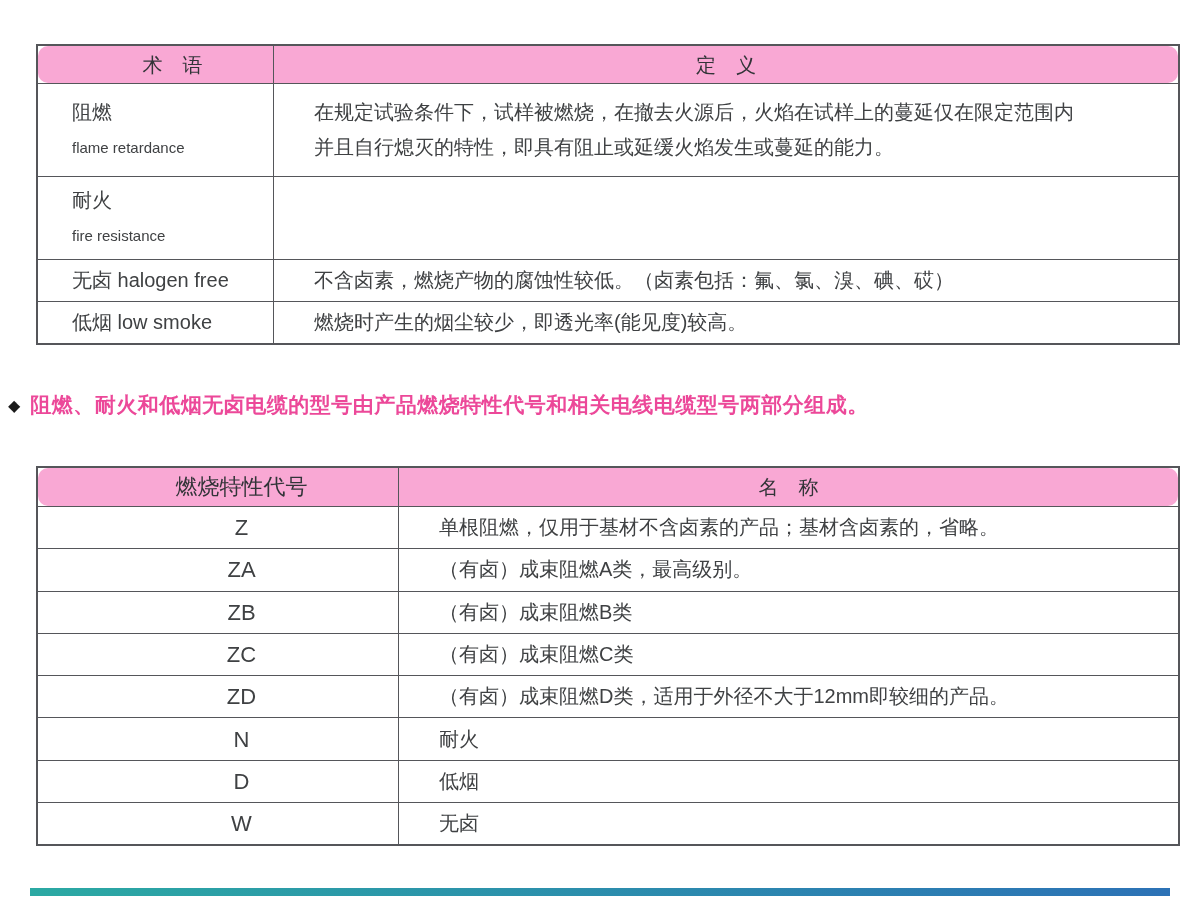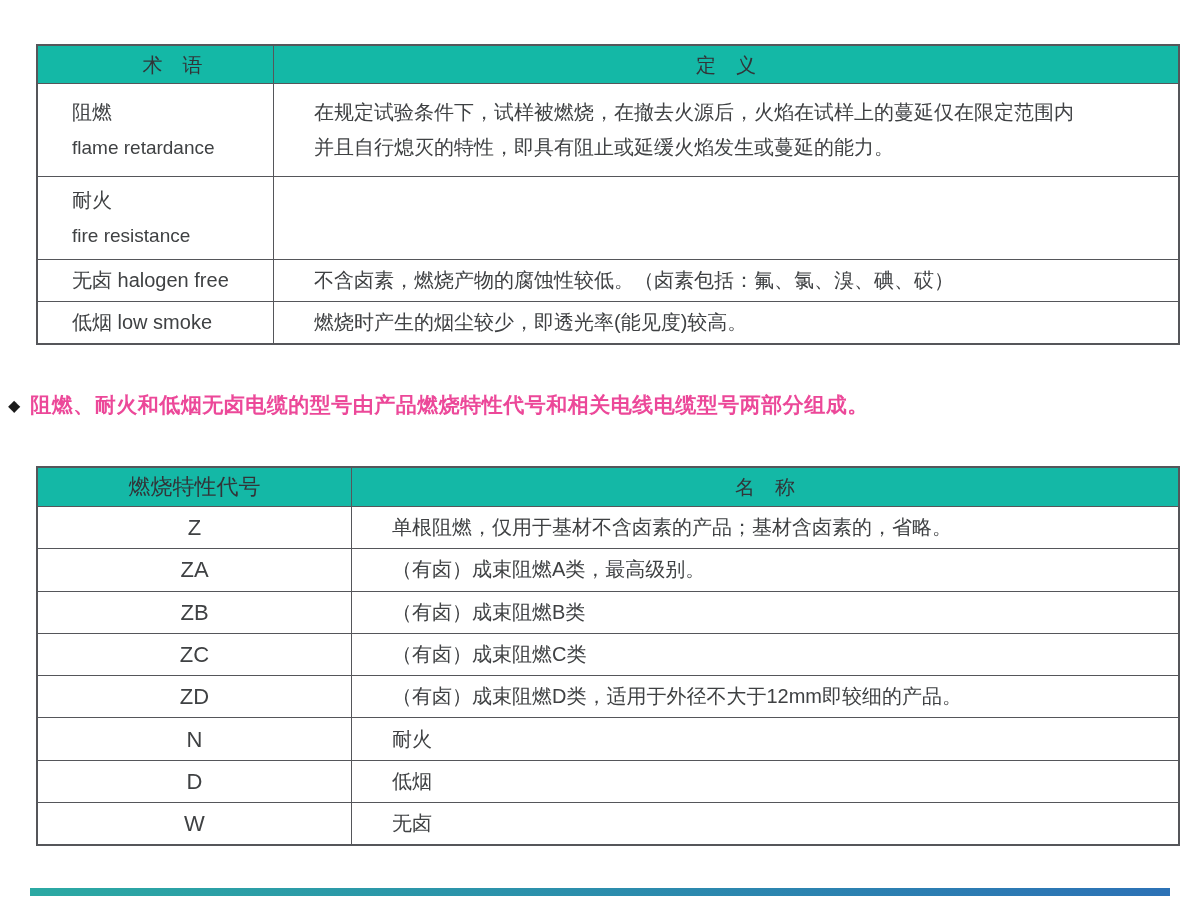--- a/index.html
+++ b/index.html
@@ -11,40 +11,40 @@
   }
   .tbl {
     position:absolute; left:36px; width:1144px;
     border:2px solid #55565a; box-sizing:border-box;
     display:flex; flex-direction:column; background:#ffffff;
   }
   #terms-table { top:44px; }
   #codes-table { top:466px; }
   .tr { display:flex; border-top:1.5px solid #55565a; box-sizing:border-box; }
   .tr:first-child { border-top:none; }
-  .tr.head { background:#14b8a6; }
+  .tr.head { background:#f9a8d4;border-radius:10px; }
   .c1 {
     box-sizing:border-box; border-right:1.5px solid #55565a;
     display:flex; flex-direction:column; justify-content:center;
     font-size:20px; line-height:35px;
   }
   #terms-table .c1 { width:236px; padding-left:34px; }
-  #codes-table .c1 { width:314px; align-items:center; font-size:22px; }
+  #codes-table .c1 { width:314px; align-items:center; font-size:22px;margin-left:47px; }
   .c2 {
     flex:1; box-sizing:border-box;
     display:flex; flex-direction:column; justify-content:center;
     padding-left:40px; padding-right:30px;
     font-size:20px; line-height:35px;
   }
   .def { white-space:pre-line; }
   .tr.head .c1, .tr.head .c2 {
     align-items:center; justify-content:center;
     padding:0; line-height:1; font-size:20px; color:#323438;
   }
-  .en-line { font-size:19px; }
+  .en-line { font-size:15px; }
   #note {
     position:absolute; left:8px; top:390px; height:30px; width:1180px;
     display:flex; align-items:center;
   }
   #note .bullet { font-size:16px; color:#1a1a1a; margin-right:10px; }
   #note .txt {
     font-size:21px; font-weight:bold; color:#ec4899; letter-spacing:0.5px;
   }
   #footer-bar {
     position:absolute; left:30px; top:888px; width:1140px; height:8px;

